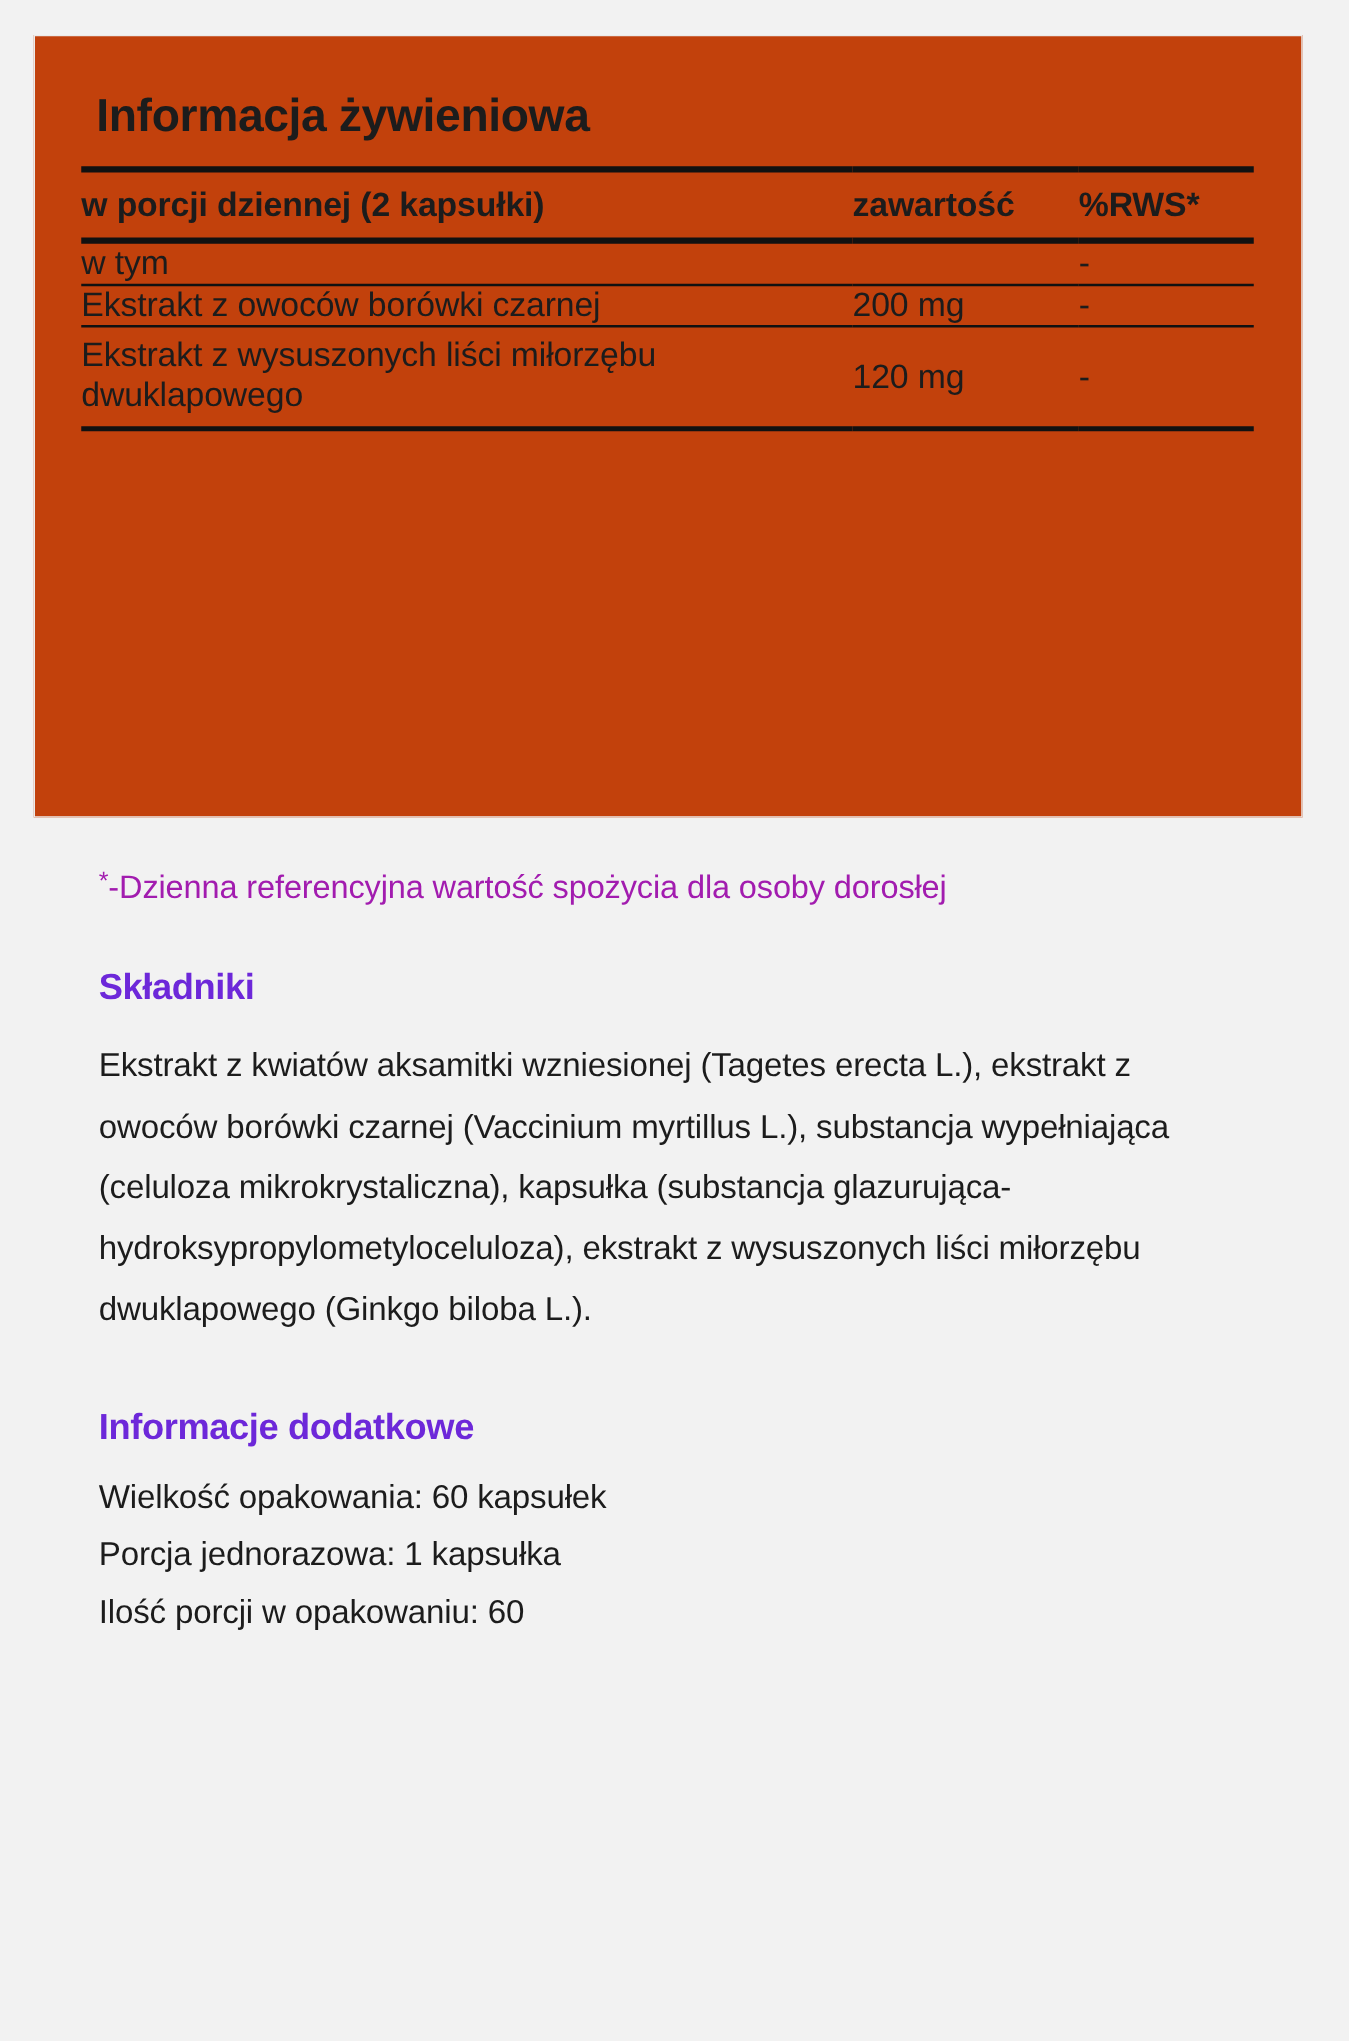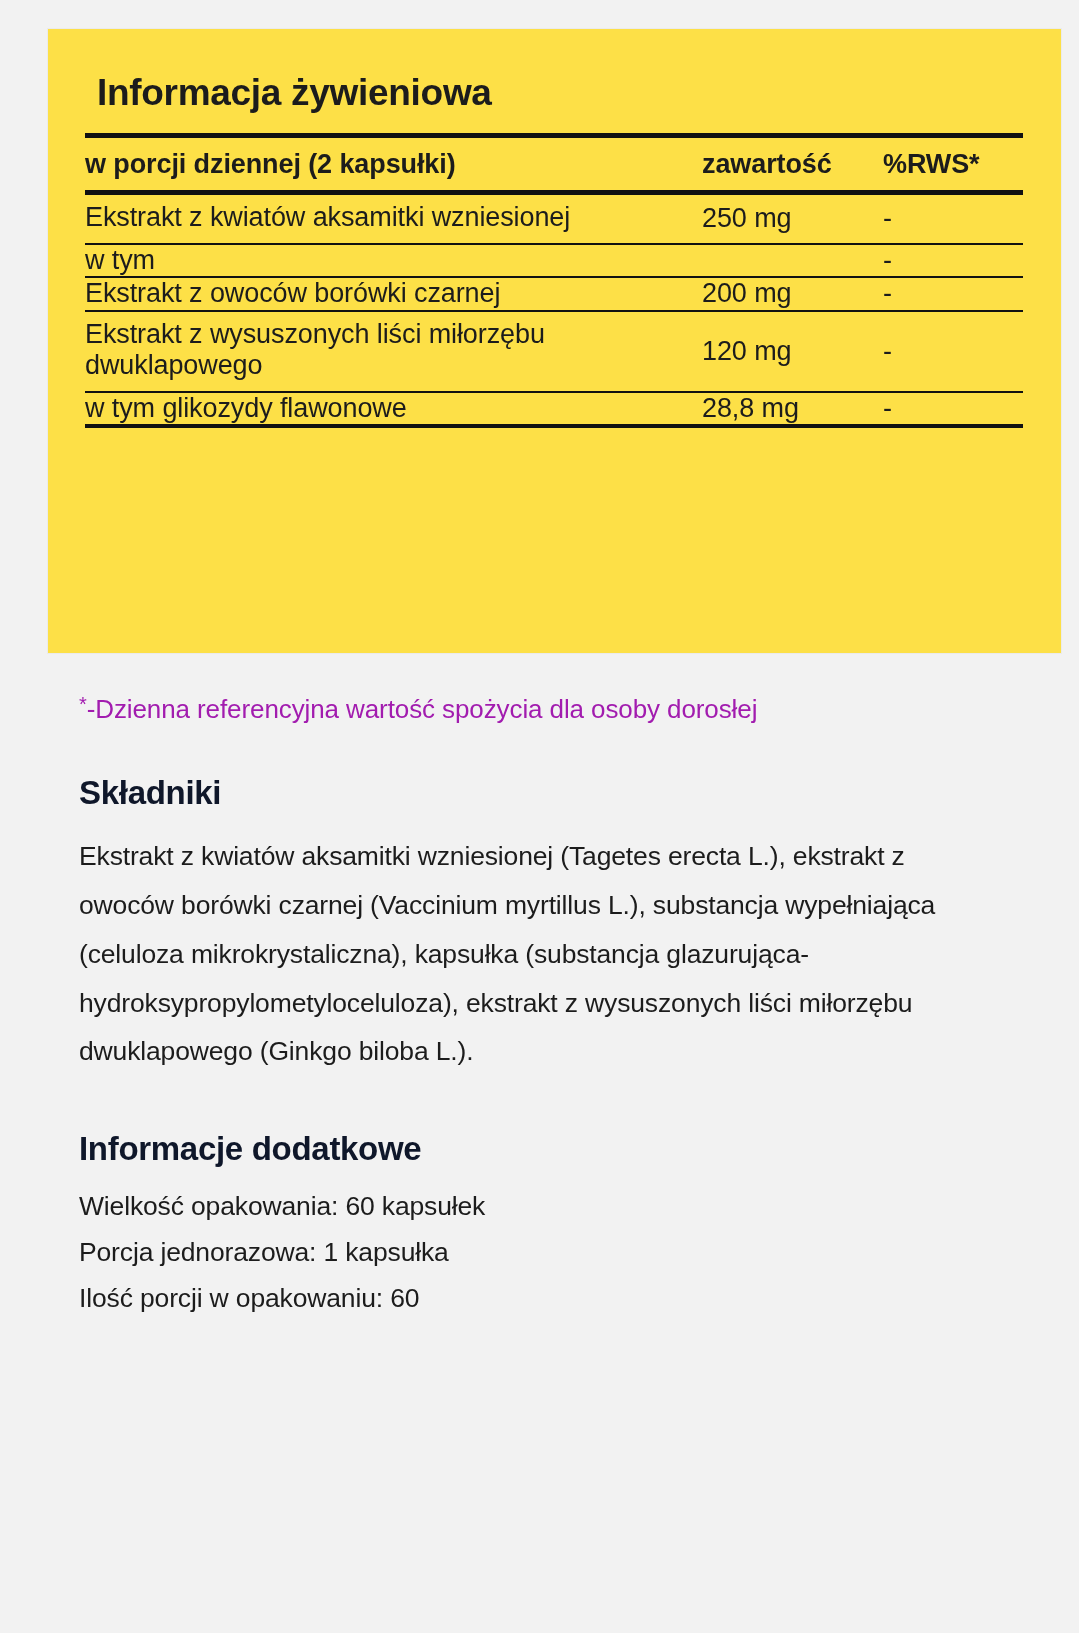--- a/index.html
+++ b/index.html
@@ -12,25 +12,25 @@
     background: #f2f2f2;
     font-family: "Liberation Sans", "DejaVu Sans", sans-serif;
     color: #1c1c1c;
     -webkit-font-smoothing: antialiased;
     overflow: hidden;
   }
 
   
   .nutrition-card {
     position: absolute;
-    left: 47px;
+    left: 27px;
     top: 28px;
     width: 1015px;
     height: 626px;
-    background: #fde047;
+    background: #c2410c;
     border: 1px solid #ebebeb;
     box-sizing: border-box;
   }
 
   .card-title {
     margin: 0;
     padding: 44px 0 0 49px;
     font-size: 37px;
     font-weight: 700;
     letter-spacing: -0.3px;
@@ -115,25 +115,25 @@
   }
   .footnote .star {
     font-size: 20px;
     vertical-align: 7px;
     line-height: 0;
   }
 
   .section-heading {
     margin: 0;
     padding: 46px 0 0 79px;
-    font-size: 33px;
+    font-size: 29px;
     font-weight: 700;
     letter-spacing: -0.3px;
     line-height: 1.15;
-    color: #0f172a;
+    color: #6d28d9;
   }
   .section-heading.second {
     padding-top: 54px;
   }
 
   .ingredients-text {
     margin: 0;
     padding: 20px 105px 0 79px;
     font-size: 26.5px;
     line-height: 1.84;
@@ -168,45 +168,35 @@
     </colgroup>
     <thead>
       <tr>
         <th class="th-label">w porcji dziennej (2 kapsułki)</th>
         <th class="th-value">zawartość</th>
         <th class="th-rws">%RWS*</th>
       </tr>
     </thead>
     <tbody id="nutrition-body">
 
-    <tr class="row-tall">
-          <td class="td-label">Ekstrakt z kwiatów aksamitki wzniesionej</td>
-          <td class="td-value">250 mg</td>
-          <td class="td-rws">-</td>
-        </tr>
         <tr>
           <td class="td-label">w tym</td>
           <td class="td-value"></td>
           <td class="td-rws">-</td>
         </tr>
         <tr>
           <td class="td-label">Ekstrakt z owoców borówki czarnej</td>
           <td class="td-value">200 mg</td>
           <td class="td-rws">-</td>
         </tr>
         <tr class="row-tall">
           <td class="td-label">Ekstrakt z wysuszonych liści miłorzębu dwuklapowego</td>
           <td class="td-value">120 mg</td>
           <td class="td-rws">-</td>
         </tr>
-        <tr>
-          <td class="td-label">w tym glikozydy flawonowe</td>
-          <td class="td-value">28,8 mg</td>
-          <td class="td-rws">-</td>
-        </tr>
       </tbody>
   </table>
 
 </div>
 
 <div class="below">
 
   <p class="footnote"><span class="star">*</span><span>-Dzienna referencyjna wartość spożycia dla osoby dorosłej</span></p>
 
   <h2 class="section-heading">Składniki</h2>

